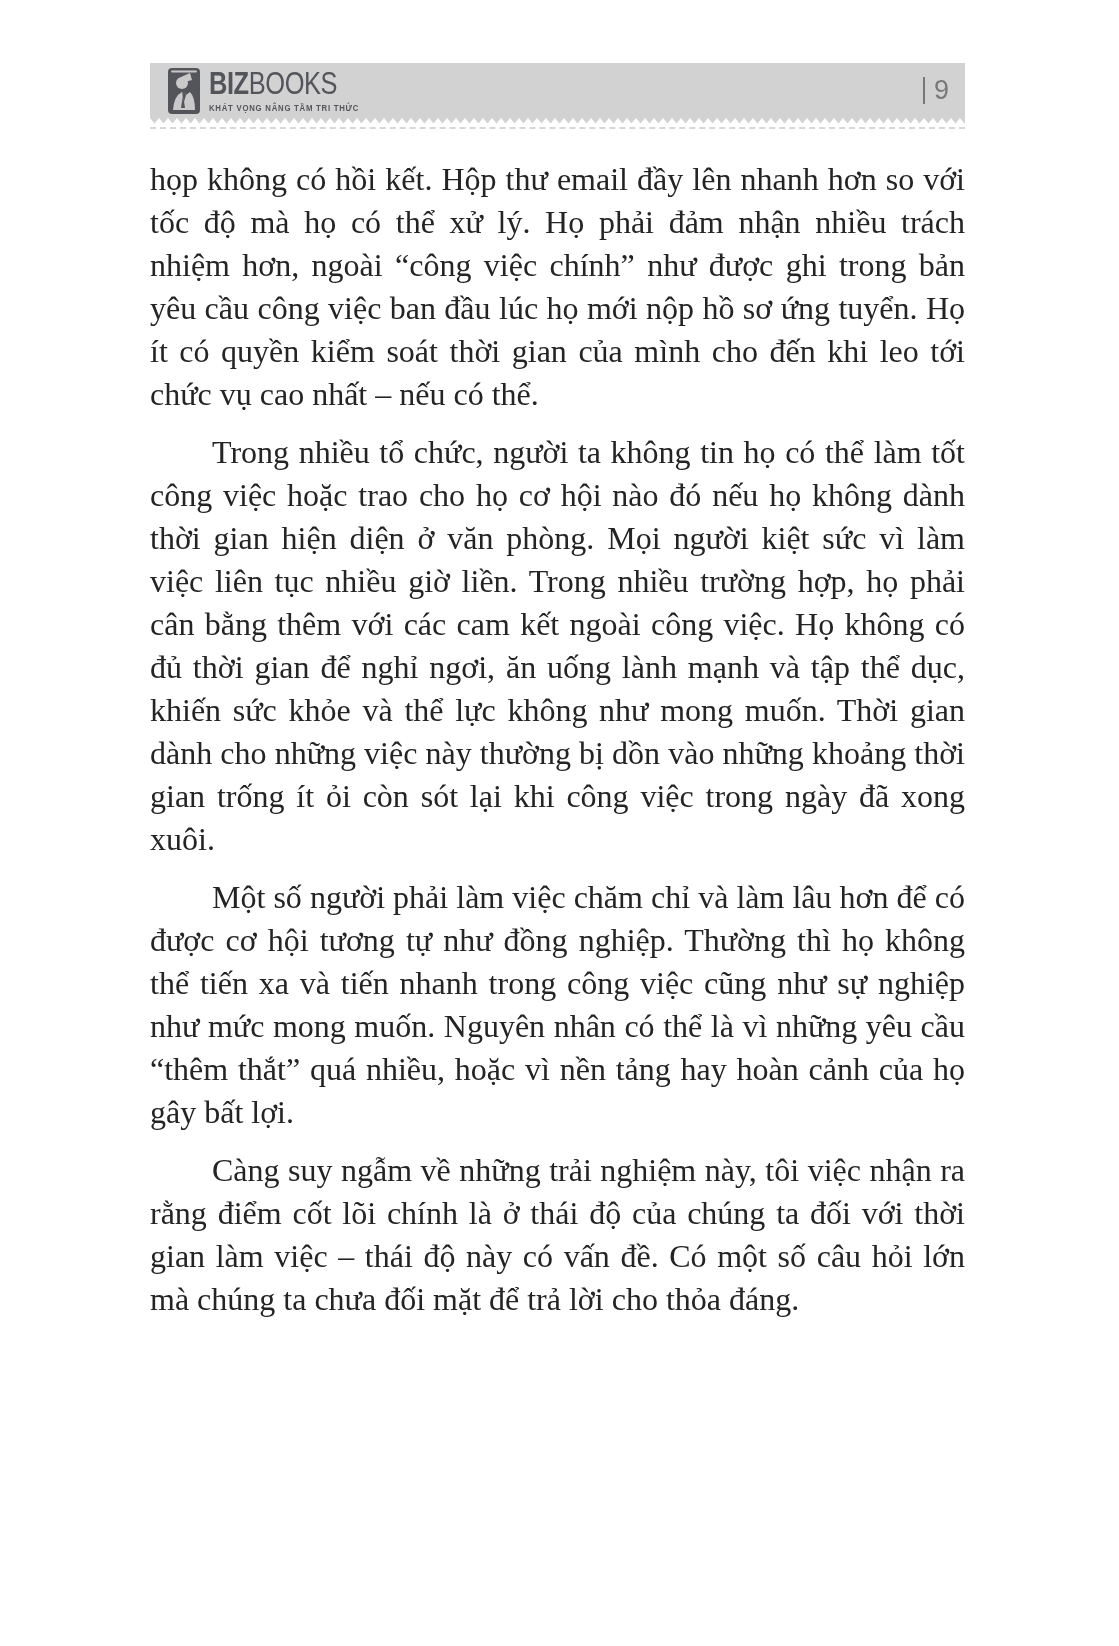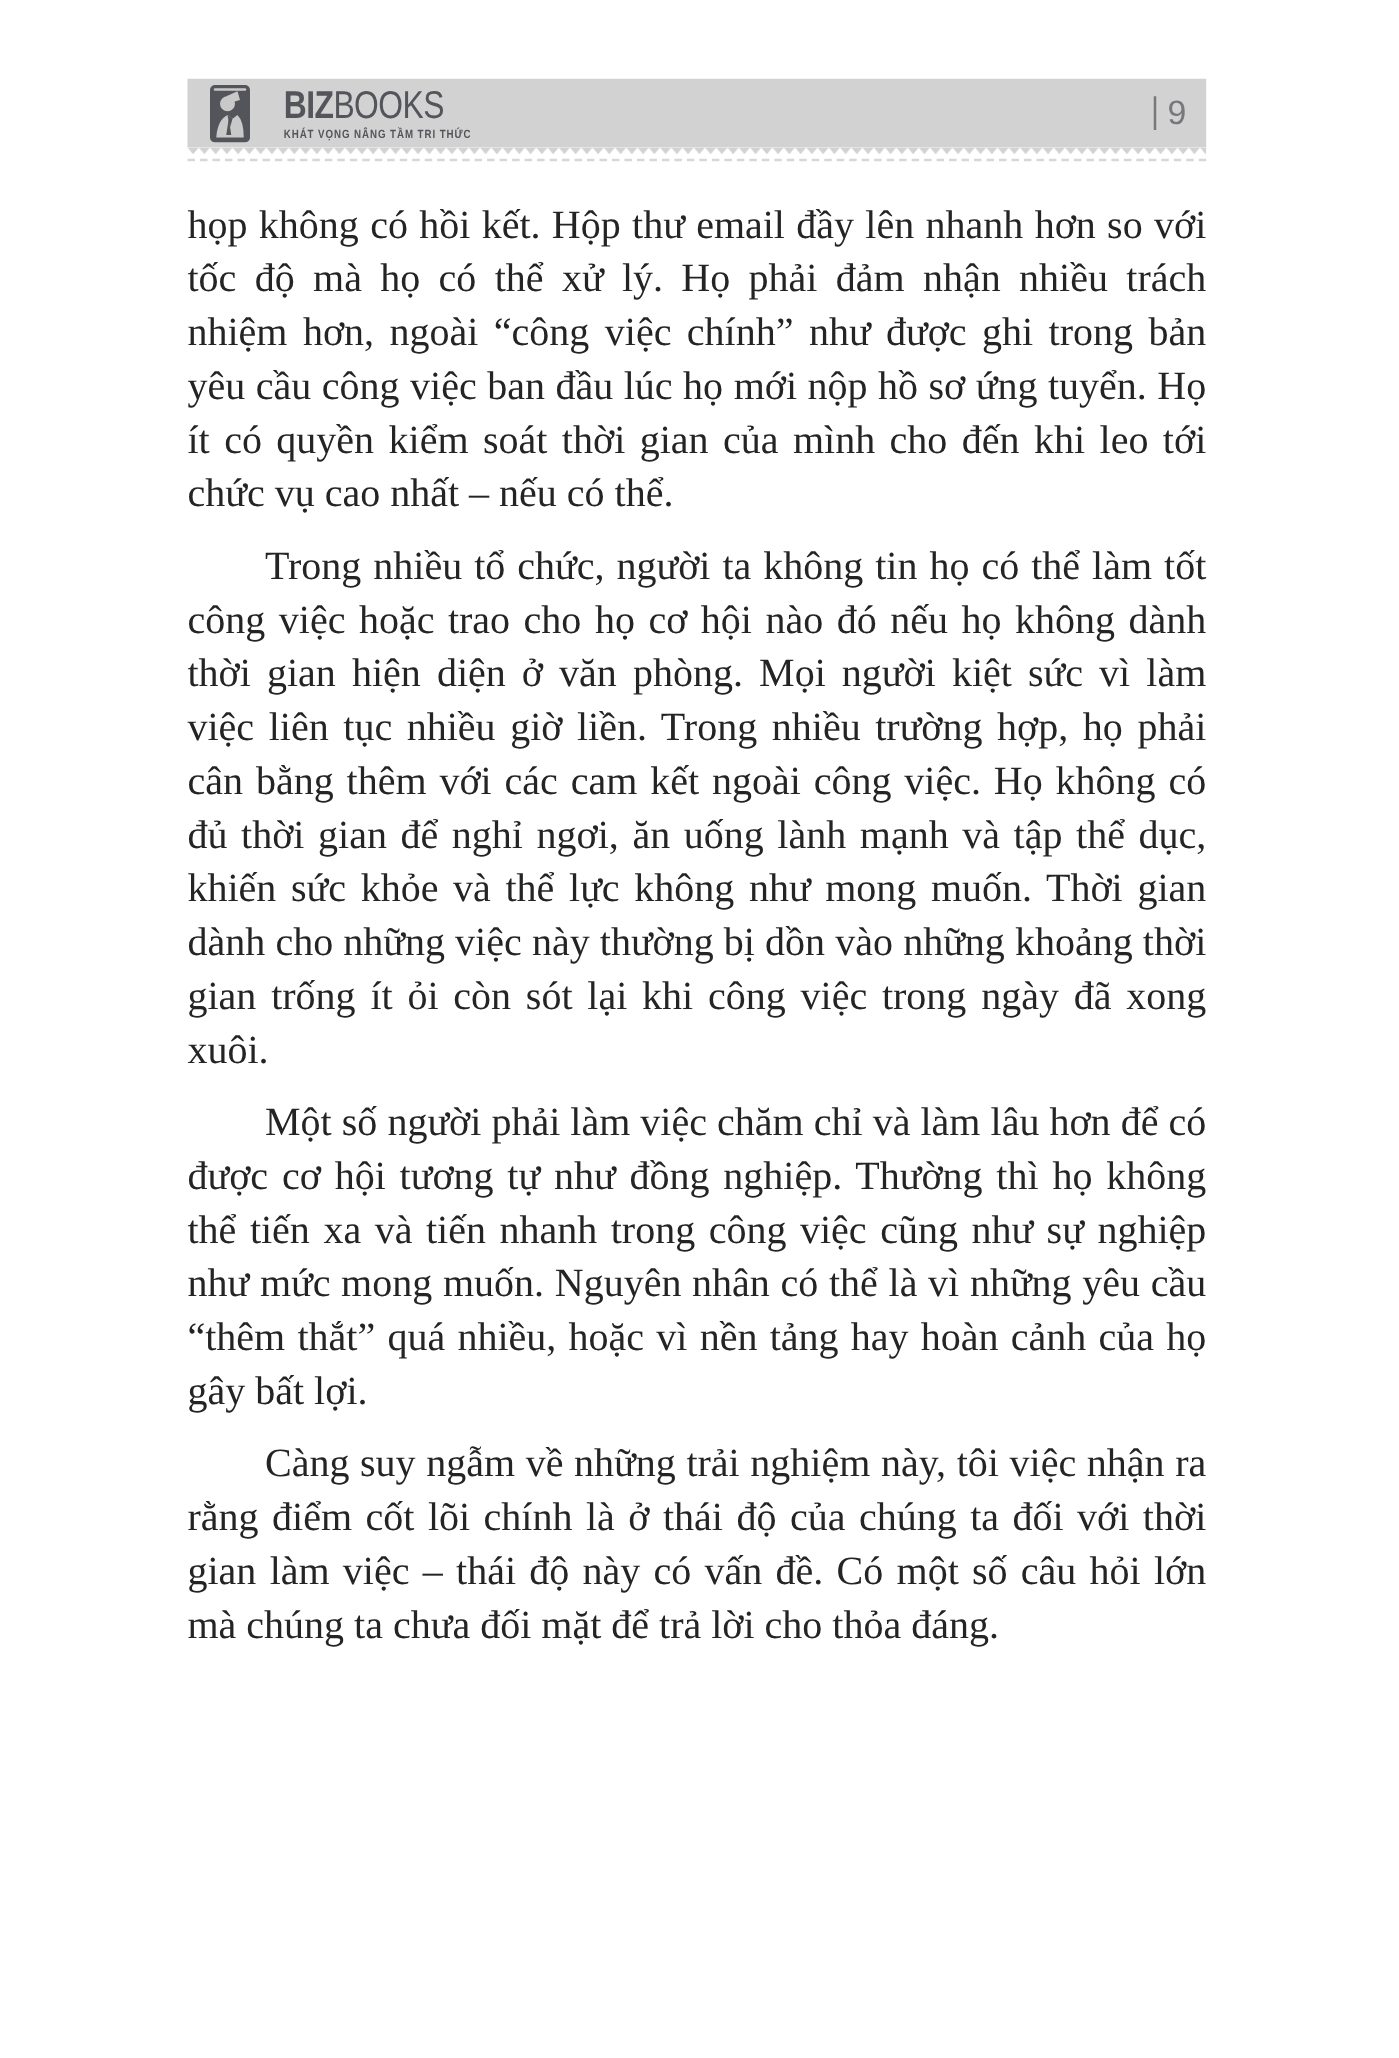--- a/index.html
+++ b/index.html
@@ -28,21 +28,21 @@
     background: #d2d2d2;
     display: flex;
     align-items: center;
     justify-content: space-between;
     padding: 0 16px 0 18px;
     box-sizing: border-box;
   }
   .logo {
     display: flex;
     align-items: center;
-    gap: 27px;
+    gap: 9px;
   }
   .logo-icon {
     display: block;
     width: 32px;
     height: 46px;
     flex: 0 0 auto;
   }
   .logo-text-block {
     display: flex;
     flex-direction: column;

